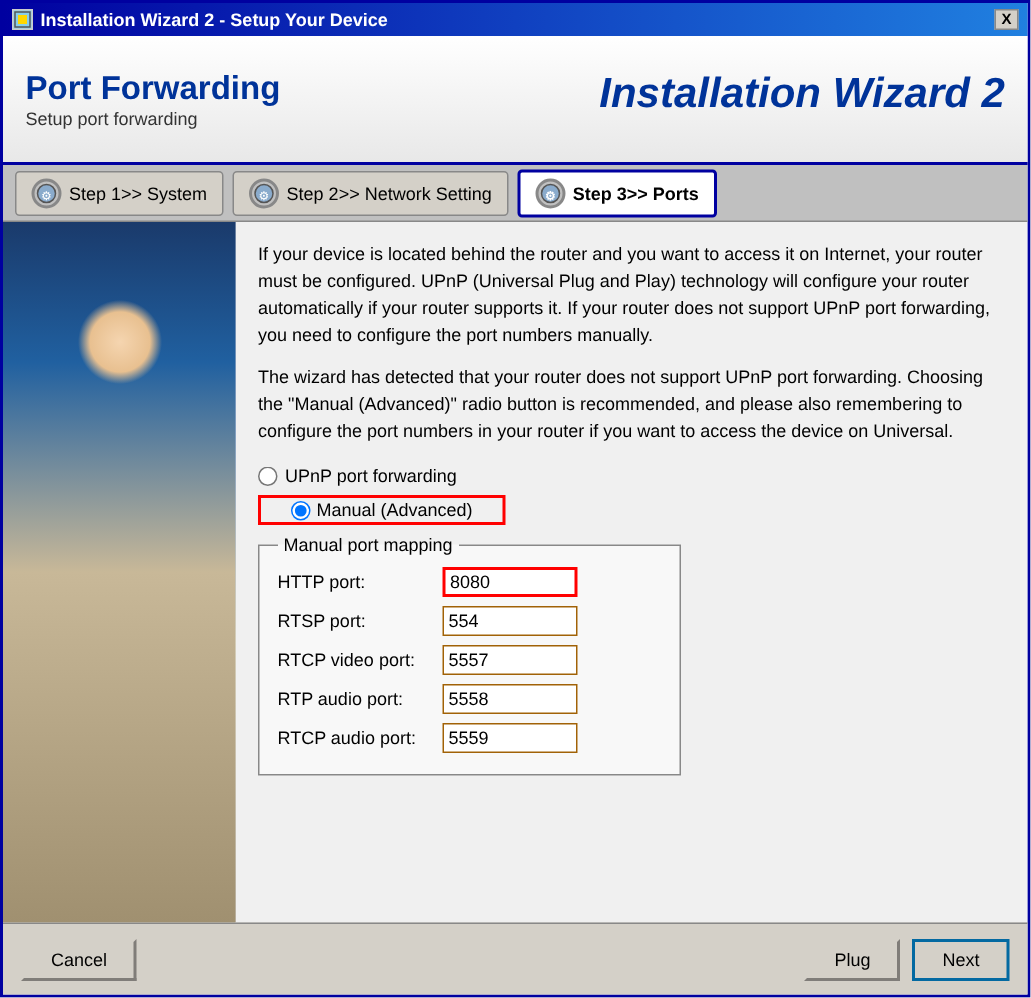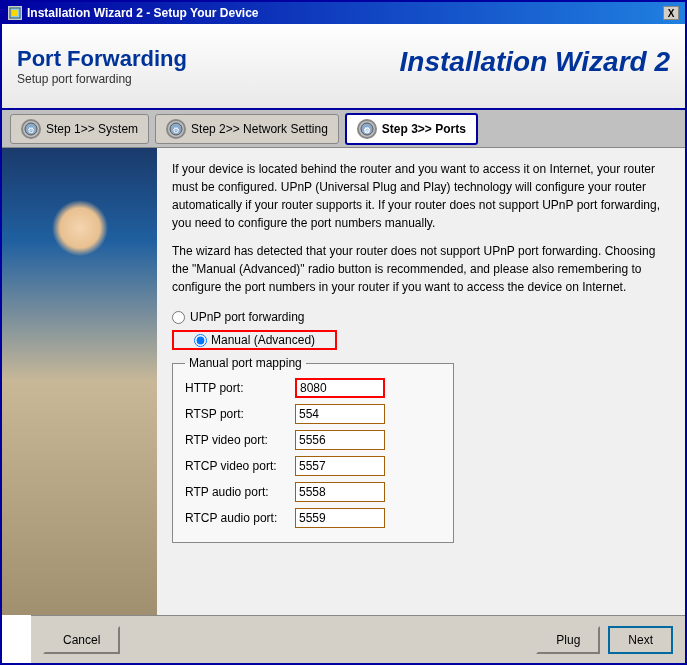--- a/index.html
+++ b/index.html
@@ -257,21 +257,20 @@
     
     .bottom-bar {
       background: #d4d0c8;
       border-top: 1px solid #888;
       display: flex;
       align-items: center;
       justify-content: space-between;
       padding: 8px 12px;
       flex-shrink: 0;
       height: 48px;
-      margin-left: 29px;
     }
 
     .btn {
       padding: 4px 18px;
       font-size: 12px;
       border: 2px outset #d4d0c8;
       background: #d4d0c8;
       cursor: pointer;
       min-width: 60px;
       height: 28px;
@@ -346,21 +345,21 @@
   <div class="content-area">
 
     <div class="left-panel">
       <div class="person-silhouette"></div>
     </div>
 
     <div class="right-panel">
 
       <p class="info-text">If your device is located behind the router and you want to access it on Internet, your router must be configured. UPnP (Universal Plug and Play) technology will configure your router automatically if your router supports it. If your router does not support UPnP port forwarding, you need to configure the port numbers manually.</p>
 
-      <p class="warning-text">The wizard has detected that your router does not support UPnP port forwarding. Choosing the "Manual (Advanced)" radio button is recommended, and please also remembering to configure the port numbers in your router if you want to access the device on Internet.</p>
+      <p class="warning-text">The wizard has detected that your router does not support UPnP port forwarding. Choosing the "Manual (Advanced)" radio button is recommended, and please also remembering to configure the port numbers in your router if you want to access the device on Universal.</p>
 
       <div class="radio-group">
         <div class="radio-item">
           <input type="radio" name="portforward" id="upnp" style="">
           <label for="upnp">UPnP port forwarding</label>
         </div>
         <div class="radio-item">
           <div class="manual-selected">
             <input type="radio" name="portforward" id="manual" checked="" style="">
             <label for="manual">Manual (Advanced)</label>
@@ -373,24 +372,20 @@
 
         <div class="port-row">
           <span class="port-label">HTTP port:</span>
           <input type="text" class="port-input highlighted" value="8080" style="">
         </div>
         <div class="port-row">
           <span class="port-label">RTSP port:</span>
           <input type="text" class="port-input" value="554" style="">
         </div>
         <div class="port-row">
-          <span class="port-label">RTP video port:</span>
-          <input type="text" class="port-input" value="5556" style="">
-        </div>
-        <div class="port-row">
           <span class="port-label">RTCP video port:</span>
           <input type="text" class="port-input" value="5557" style="">
         </div>
         <div class="port-row">
           <span class="port-label">RTP audio port:</span>
           <input type="text" class="port-input" value="5558" style="">
         </div>
         <div class="port-row">
           <span class="port-label">RTCP audio port:</span>
           <input type="text" class="port-input" value="5559" style="">

